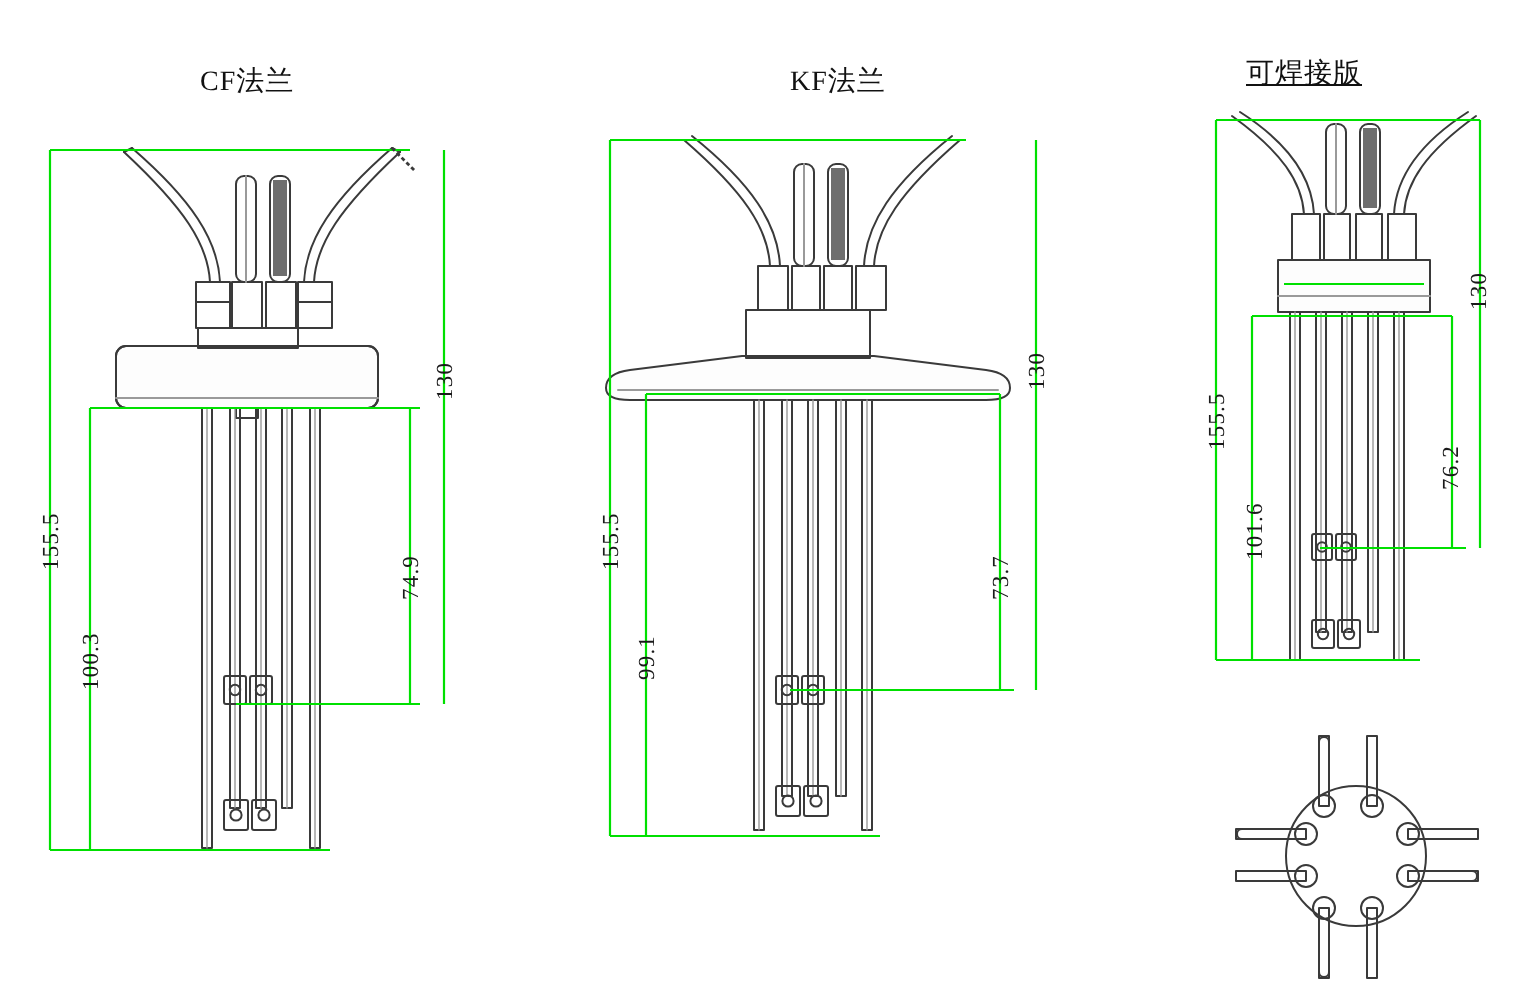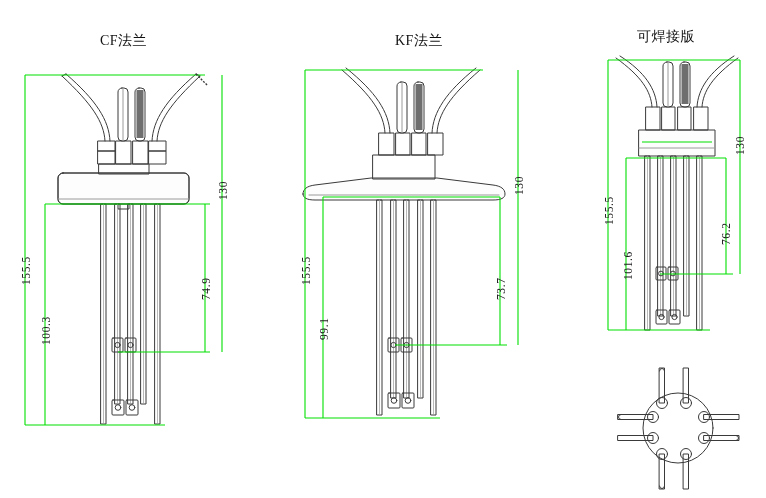--- a/index.html
+++ b/index.html
@@ -206,21 +206,21 @@
     </svg>
 
     <div class="dimtext vert" style="left:15px;top:285px;">155.5</div>
     <div class="dimtext vert" style="left:33px;top:340px;">99.1</div>
     <div class="dimtext vert" style="left:228px;top:195px;">130</div>
     <div class="dimtext vert" style="left:210px;top:300px;">73.7</div>
   </div>
 
   <div class="panel" style="left:590px;width:176px;">
 
-    <div class="title" style="left:47px;top:28px;">可焊接版</div>
+    <div class="title" style="left:33px;top:28px;text-decoration:underline;">可焊接版</div>
 
     <svg width="176" height="498" viewBox="0 0 176 498">
       <g fill="none" stroke="#3a3a3a" stroke-width="1" stroke-linejoin="round" stroke-linecap="round">
 
         <rect x="49" y="130" width="76" height="26" fill="#fdfdfd"></rect>
         <line x1="49" y1="148" x2="125" y2="148" stroke="#9a9a9a"></line>
 
         <g>
           <rect x="56" y="107" width="14" height="23"></rect>
           <rect x="72" y="107" width="13" height="23"></rect>

